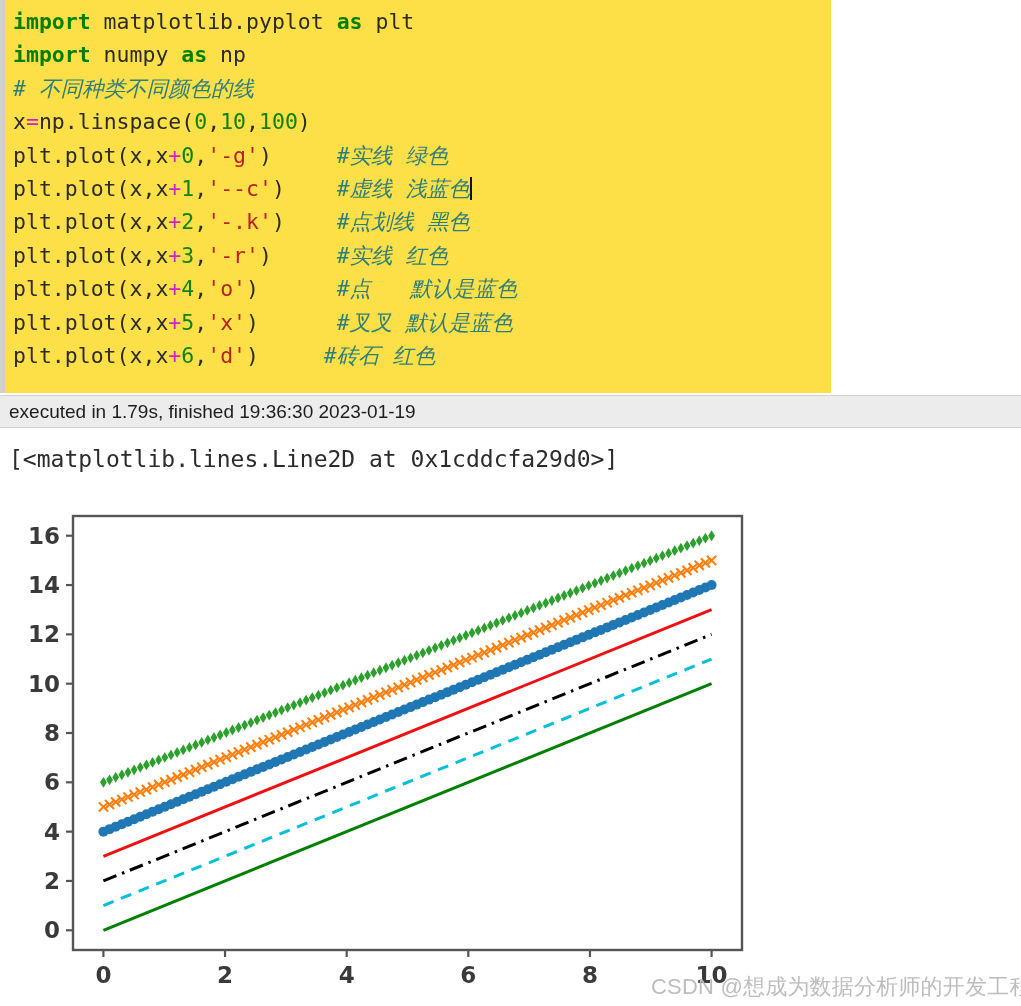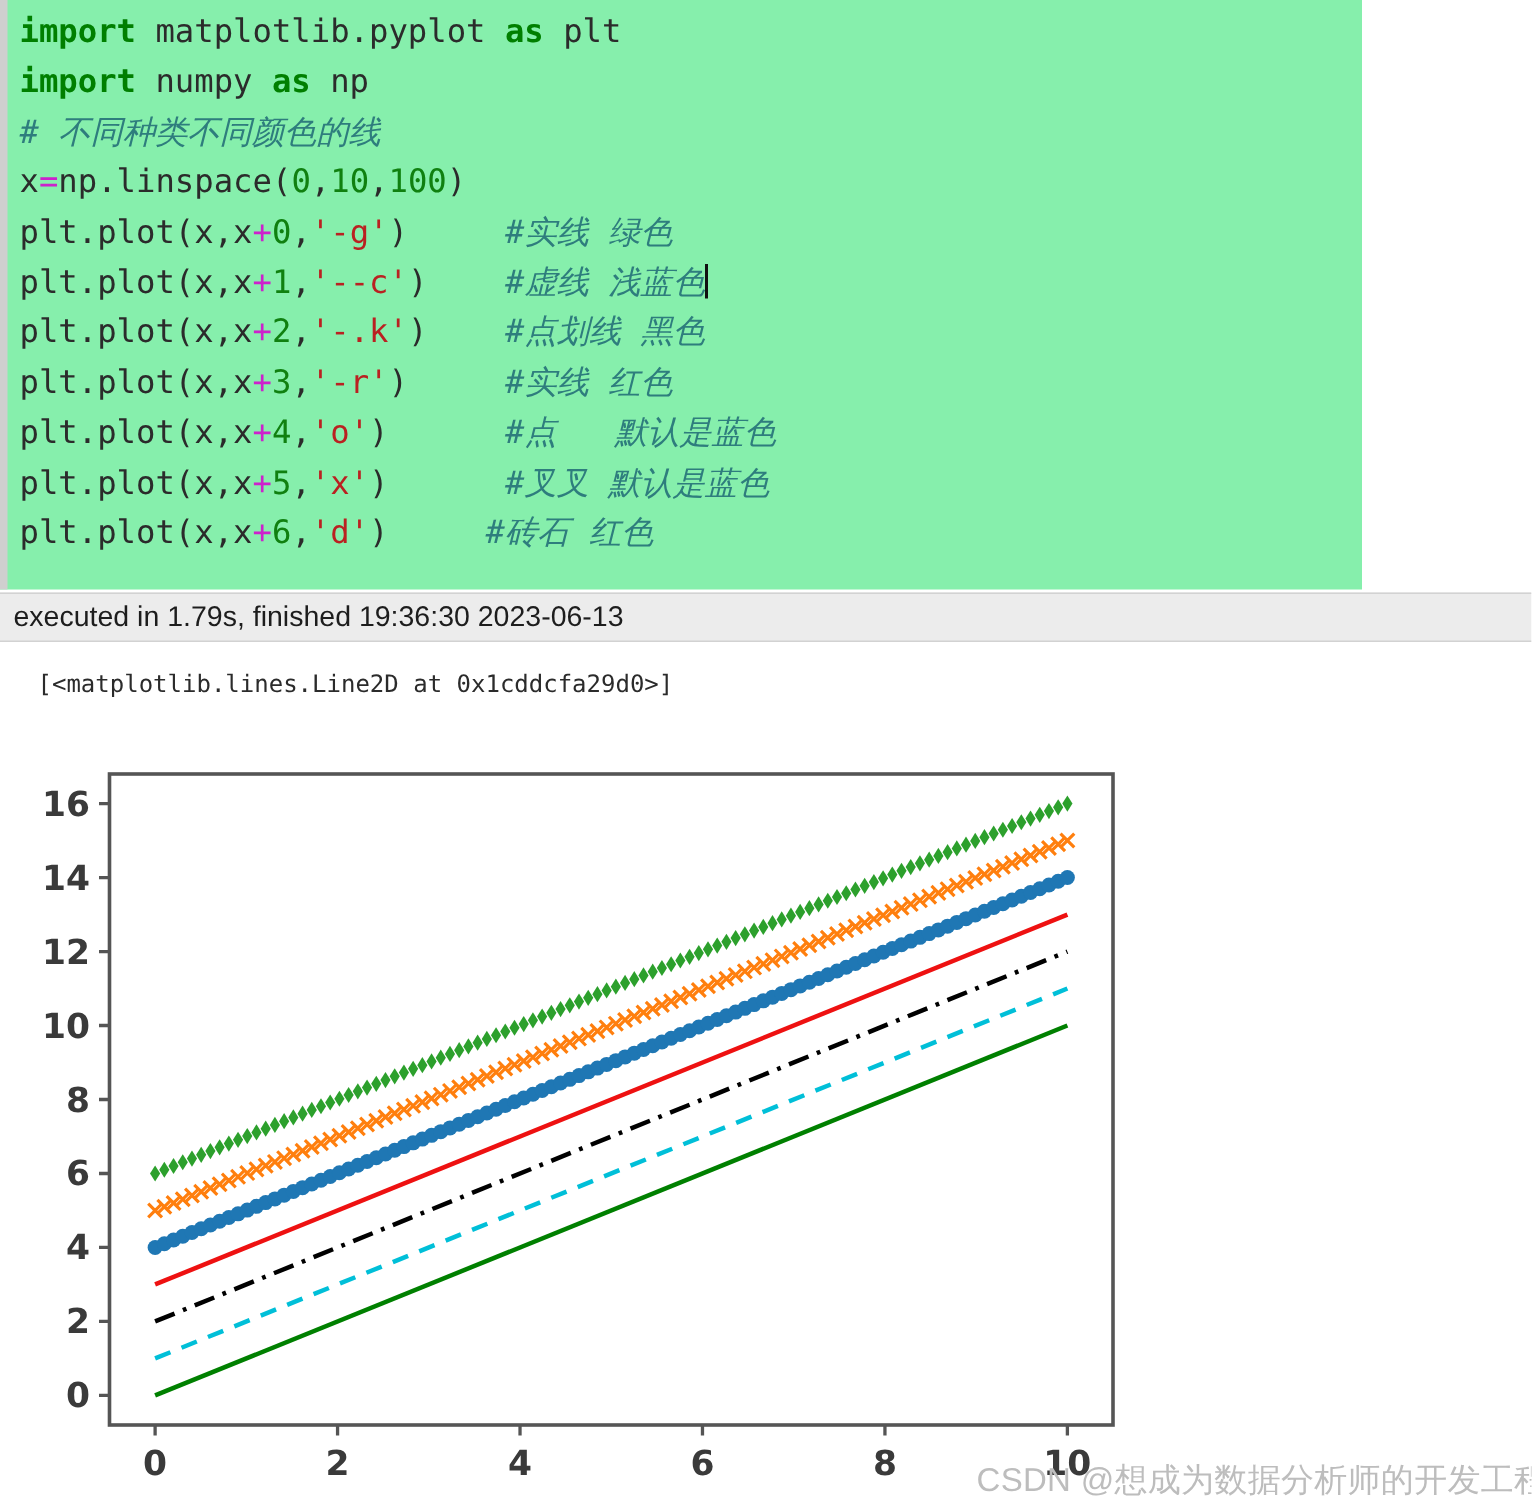--- a/index.html
+++ b/index.html
@@ -13,23 +13,23 @@
     position: relative;
     overflow: hidden;
     font-family: "Liberation Serif", serif;
   }
 
   
   #code-cell {
     position: absolute;
     left: 0;
     top: 0;
-    width: 908px;
+    width: 831px;
     height: 393px;
-    background: #86efac;
+    background: #fde047;
     box-sizing: border-box;
     border-left: 5px solid #cfcfcf;
     padding-left: 36px;
   }
   #code-lines {
     position: absolute;
     left: 8px;
     top: 5px;
     font-family: "DejaVu Sans Mono", "Liberation Mono", monospace;
     font-size: 21.5px;
@@ -74,24 +74,23 @@
     color: #1d1d1d;
     white-space: pre;
   }
 
   
   #out-repr {
     position: absolute;
     left: 9px;
     top: 446px;
     font-family: "DejaVu Sans Mono", "Liberation Mono", monospace;
-    font-size: 16px;
+    font-size: 23px;
     color: #2b2b2b;
     white-space: pre;
-    margin-left: 16px;
   }
 
   
   #figure {
     position: absolute;
     left: 17px;
     top: 504px;
     width: 735px;
     height: 496px;
     background: #ffffff;
@@ -115,21 +114,21 @@
   }
 </style>
 </head>
 <body>
 
 <div id="code-cell">
   <div id="code-lines"><div class="cl"><span class="kw">import</span><span class="nm"> matplotlib.pyplot </span><span class="kw">as</span><span class="nm"> plt</span></div><div class="cl"><span class="kw">import</span><span class="nm"> numpy </span><span class="kw">as</span><span class="nm"> np</span></div><div class="cl"><span class="cmt"># 不同种类不同颜色的线</span></div><div class="cl"><span class="nm">x</span><span class="op">=</span><span class="nm">np.linspace(</span><span class="num">0</span><span class="nm">,</span><span class="num">10</span><span class="nm">,</span><span class="num">100</span><span class="nm">)</span></div><div class="cl"><span class="nm">plt.plot(x,x</span><span class="op">+</span><span class="num">0</span><span class="nm">,</span><span class="str">'-g'</span><span class="nm">)     </span><span class="cmt">#实线 绿色</span></div><div class="cl"><span class="nm">plt.plot(x,x</span><span class="op">+</span><span class="num">1</span><span class="nm">,</span><span class="str">'--c'</span><span class="nm">)    </span><span class="cmt">#虚线 浅蓝色</span><span class="caret"></span></div><div class="cl"><span class="nm">plt.plot(x,x</span><span class="op">+</span><span class="num">2</span><span class="nm">,</span><span class="str">'-.k'</span><span class="nm">)    </span><span class="cmt">#点划线 黑色</span></div><div class="cl"><span class="nm">plt.plot(x,x</span><span class="op">+</span><span class="num">3</span><span class="nm">,</span><span class="str">'-r'</span><span class="nm">)     </span><span class="cmt">#实线 红色</span></div><div class="cl"><span class="nm">plt.plot(x,x</span><span class="op">+</span><span class="num">4</span><span class="nm">,</span><span class="str">'o'</span><span class="nm">)      </span><span class="cmt">#点   默认是蓝色</span></div><div class="cl"><span class="nm">plt.plot(x,x</span><span class="op">+</span><span class="num">5</span><span class="nm">,</span><span class="str">'x'</span><span class="nm">)      </span><span class="cmt">#叉叉 默认是蓝色</span></div><div class="cl"><span class="nm">plt.plot(x,x</span><span class="op">+</span><span class="num">6</span><span class="nm">,</span><span class="str">'d'</span><span class="nm">)     </span><span class="cmt">#砖石 红色</span></div></div>
 </div>
 
 <div id="exec-bar">
-  <span id="exec-text">executed in 1.79s, finished 19:36:30 2023-06-13</span>
+  <span id="exec-text">executed in 1.79s, finished 19:36:30 2023-01-19</span>
 </div>
 
 <div id="out-repr">[&lt;matplotlib.lines.Line2D at 0x1cddcfa29d0&gt;]</div>
 
 <div id="figure">
   <svg id="plot-svg" width="735" height="496" viewBox="0 0 735 496">
       <rect x="0" y="0" width="735" height="496" fill="#ffffff"></rect>
       <defs>
         <clipPath id="axclip">
           <rect x="56" y="12" width="669" height="434"></rect>

